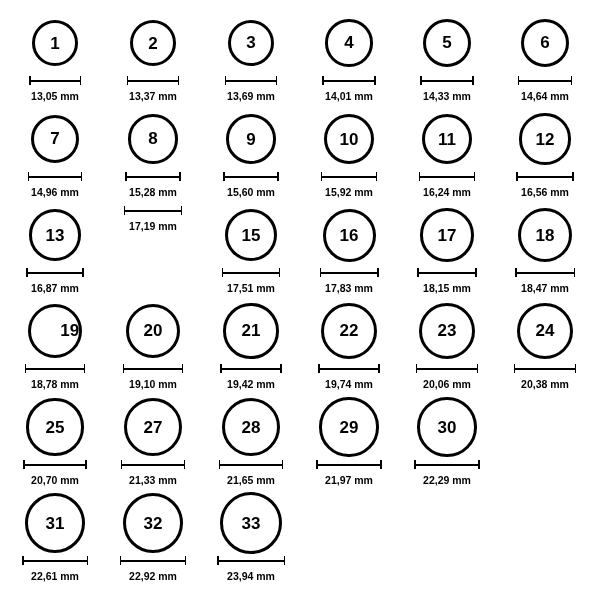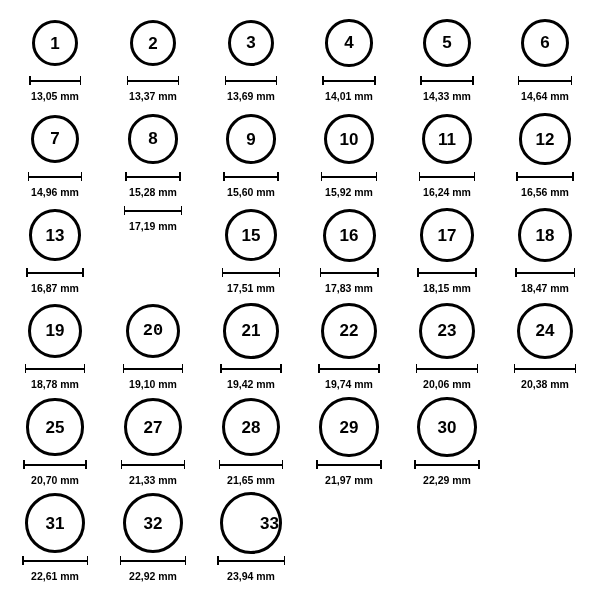--- a/index.html
+++ b/index.html
@@ -326,34 +326,34 @@
           <div class="bar"></div>
           <div class="tick left"></div>
           <div class="tick right"></div>
         </div>
         <div class="ring-mm">18,47 mm</div>
       </div>
     </div>
     <div class="chart-row">
       <div class="ring-cell">
         <div class="ring-circle-wrap">
-          <div class="ring-circle" style="width: 54.4px; height: 54.4px;">
+          <div class="ring-circle" style="width: 54.4px; height: 54.4px; justify-content: flex-end;">
             <span class="ring-number">19</span>
           </div>
         </div>
         <div class="ring-ruler" style="width: 60.4px;">
           <div class="bar"></div>
           <div class="tick left"></div>
           <div class="tick right"></div>
         </div>
         <div class="ring-mm">18,78 mm</div>
       </div>
       <div class="ring-cell">
         <div class="ring-circle-wrap">
-          <div class="ring-circle" style="width: 54.9px; height: 54.9px; font-family: Liberation Mono, monospace;">
+          <div class="ring-circle" style="width: 54.9px; height: 54.9px;">
             <span class="ring-number">20</span>
           </div>
         </div>
         <div class="ring-ruler" style="width: 60.9px;">
           <div class="bar"></div>
           <div class="tick left"></div>
           <div class="tick right"></div>
         </div>
         <div class="ring-mm">19,10 mm</div>
       </div>
@@ -499,21 +499,21 @@
         </div>
         <div class="ring-ruler" style="width: 66.5px;">
           <div class="bar"></div>
           <div class="tick left"></div>
           <div class="tick right"></div>
         </div>
         <div class="ring-mm">22,92 mm</div>
       </div>
       <div class="ring-cell">
         <div class="ring-circle-wrap">
-          <div class="ring-circle" style="width: 62px; height: 62px; justify-content: flex-end;">
+          <div class="ring-circle" style="width: 62px; height: 62px;">
             <span class="ring-number">33</span>
           </div>
         </div>
         <div class="ring-ruler" style="width: 68px;">
           <div class="bar"></div>
           <div class="tick left"></div>
           <div class="tick right"></div>
         </div>
         <div class="ring-mm">23,94 mm</div>
       </div>

